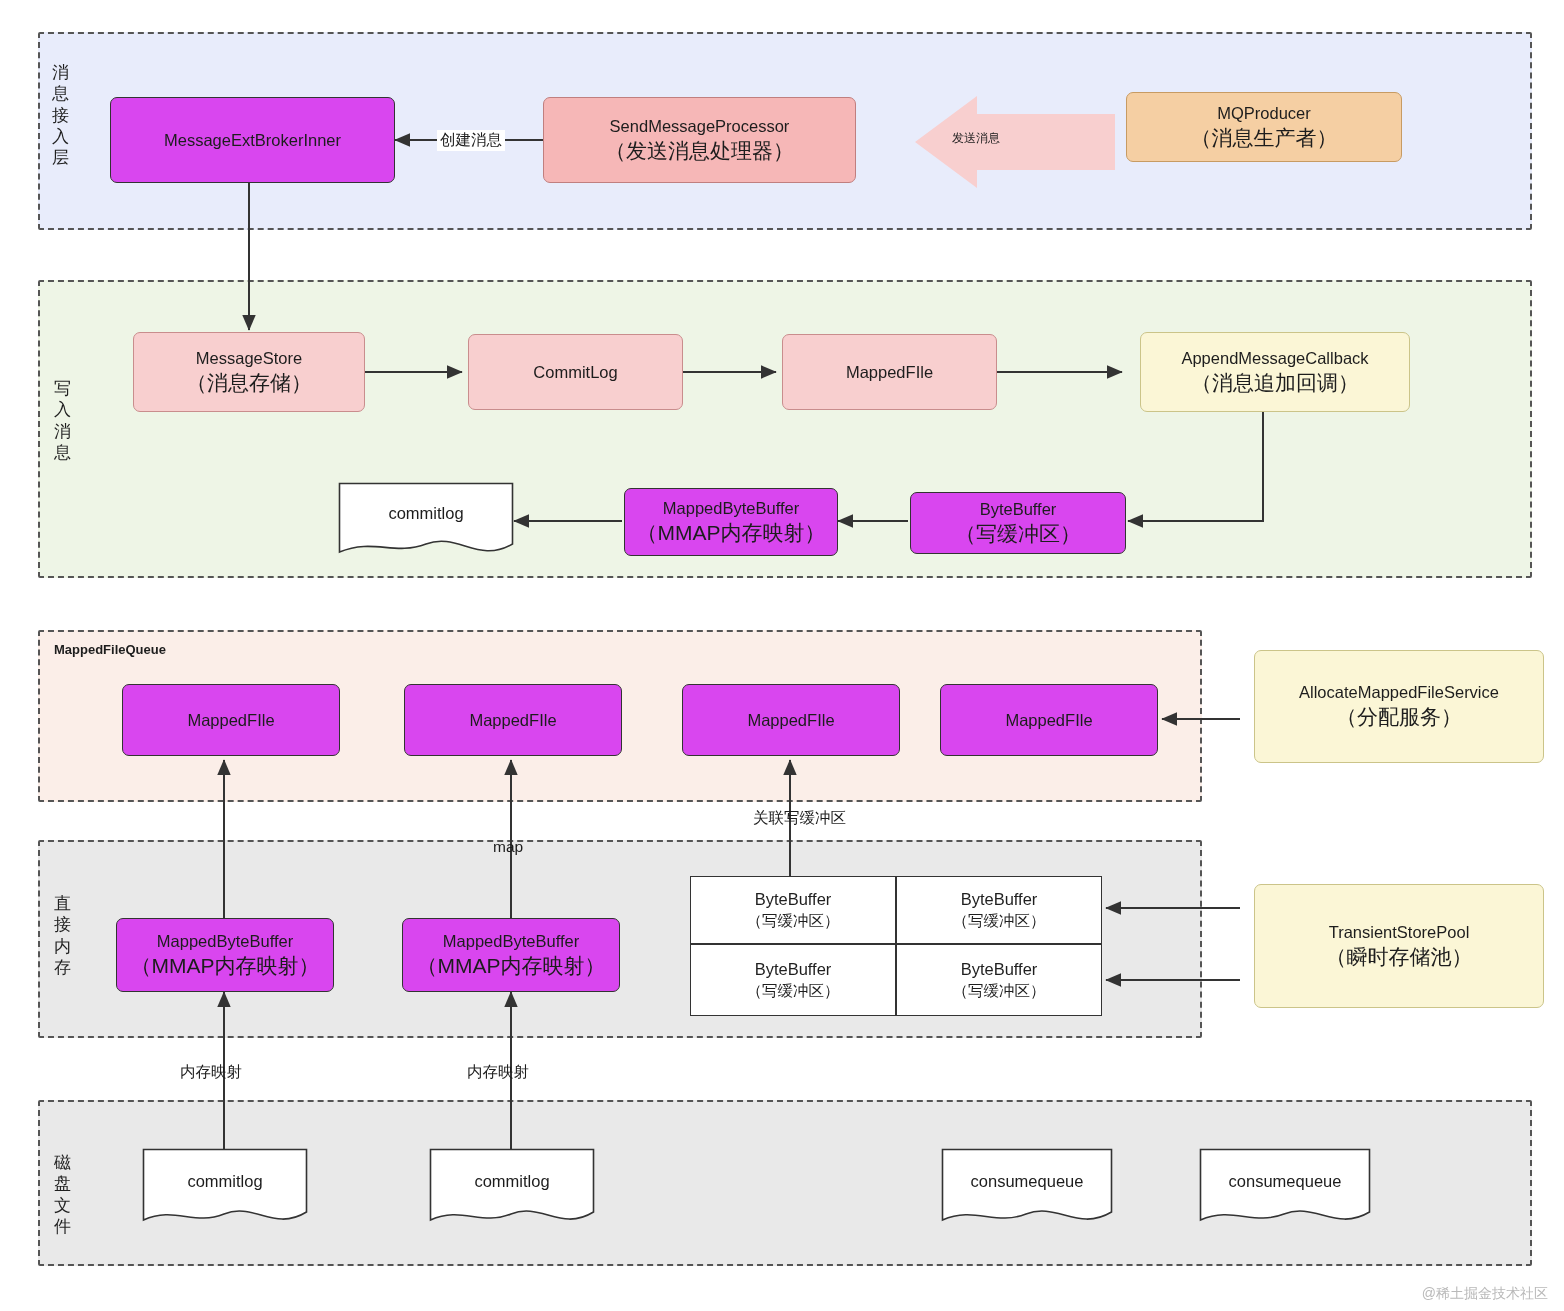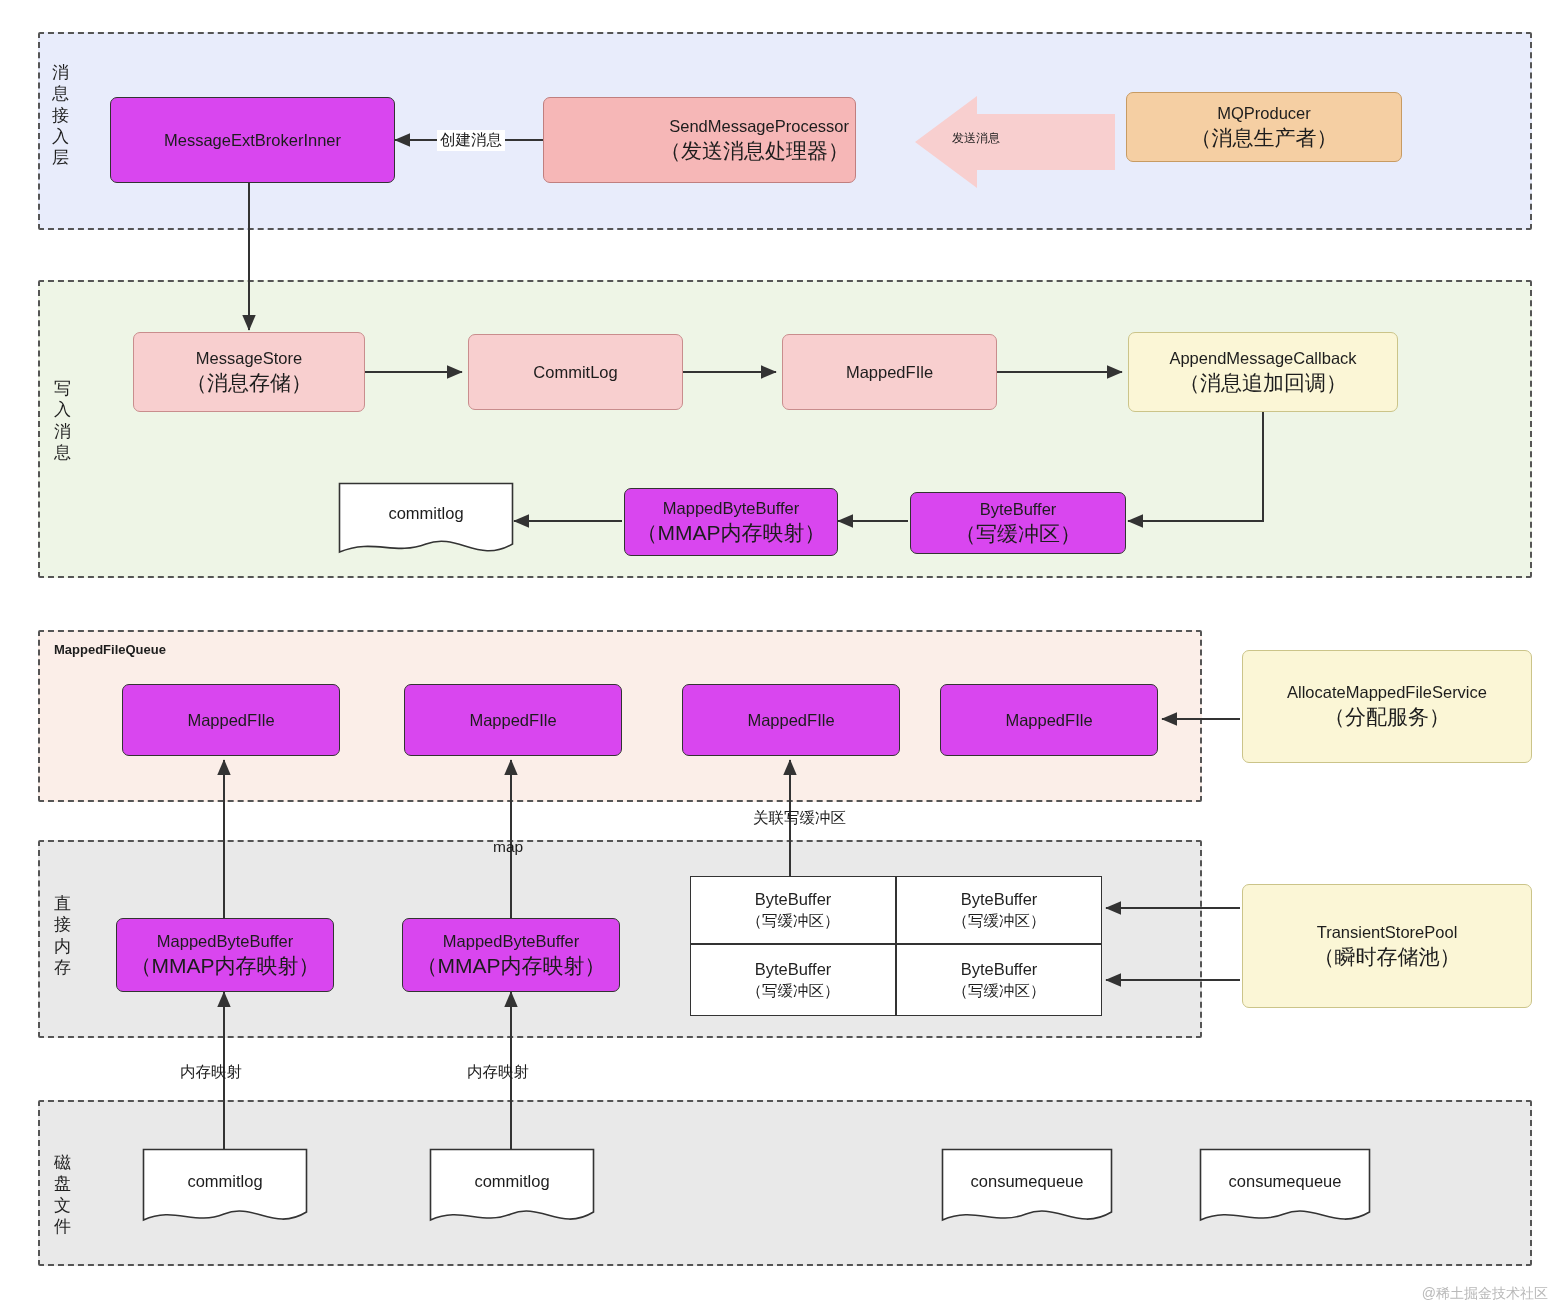--- a/index.html
+++ b/index.html
@@ -44,23 +44,23 @@
     align-items: center;
     justify-content: center;
     text-align: center;
     font-size: 16.5px;
     line-height: 1.35;
     color: #1d1d1d;
     padding: 2px 6px;
   }
   .node .l2 { font-size: 21px; }
   .pink   { background: #f8cfcf; border-color: #c98d8d; }
-  .pinkdk { background: #f6b7b7; border-color: #c07f7f; align-items: flex-end; }
+  .pinkdk { background: #f6b7b7; border-color: #c07f7f; }
   .orange { background: #f5cfa3; border-color: #c79b63; }
-  .yellow { background: #fbf6d6; border-color: #cbc489; }
+  .yellow { background: #fbf6d6; border-color: #cbc489; margin-left: 12px; }
   .white  { background: #d946ef; border-color: #333; }
 
   
   .filebox {
     position: absolute;
   }
   .filebox svg { display: block; }
   .filebox .fl {
     position: absolute;
     left: 0; right: 0;

